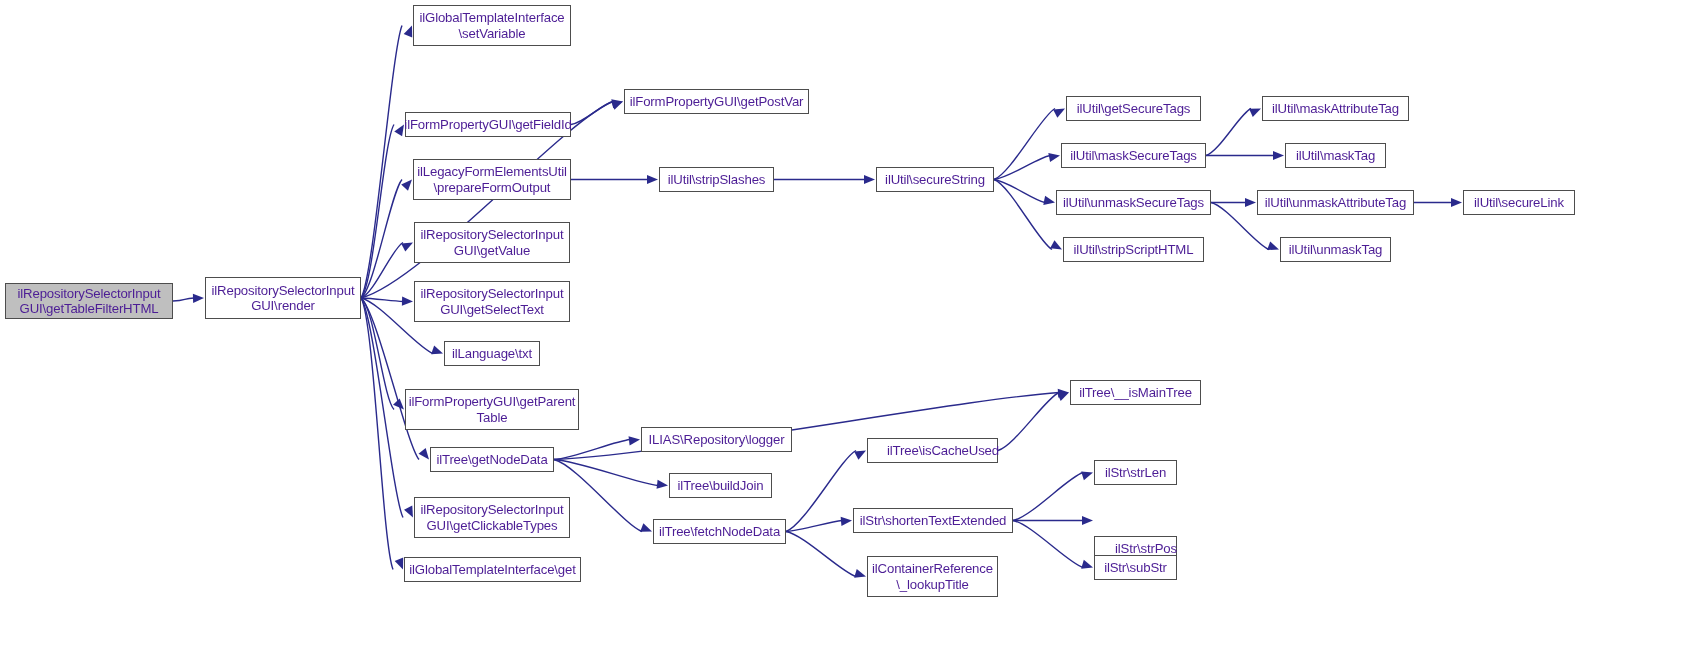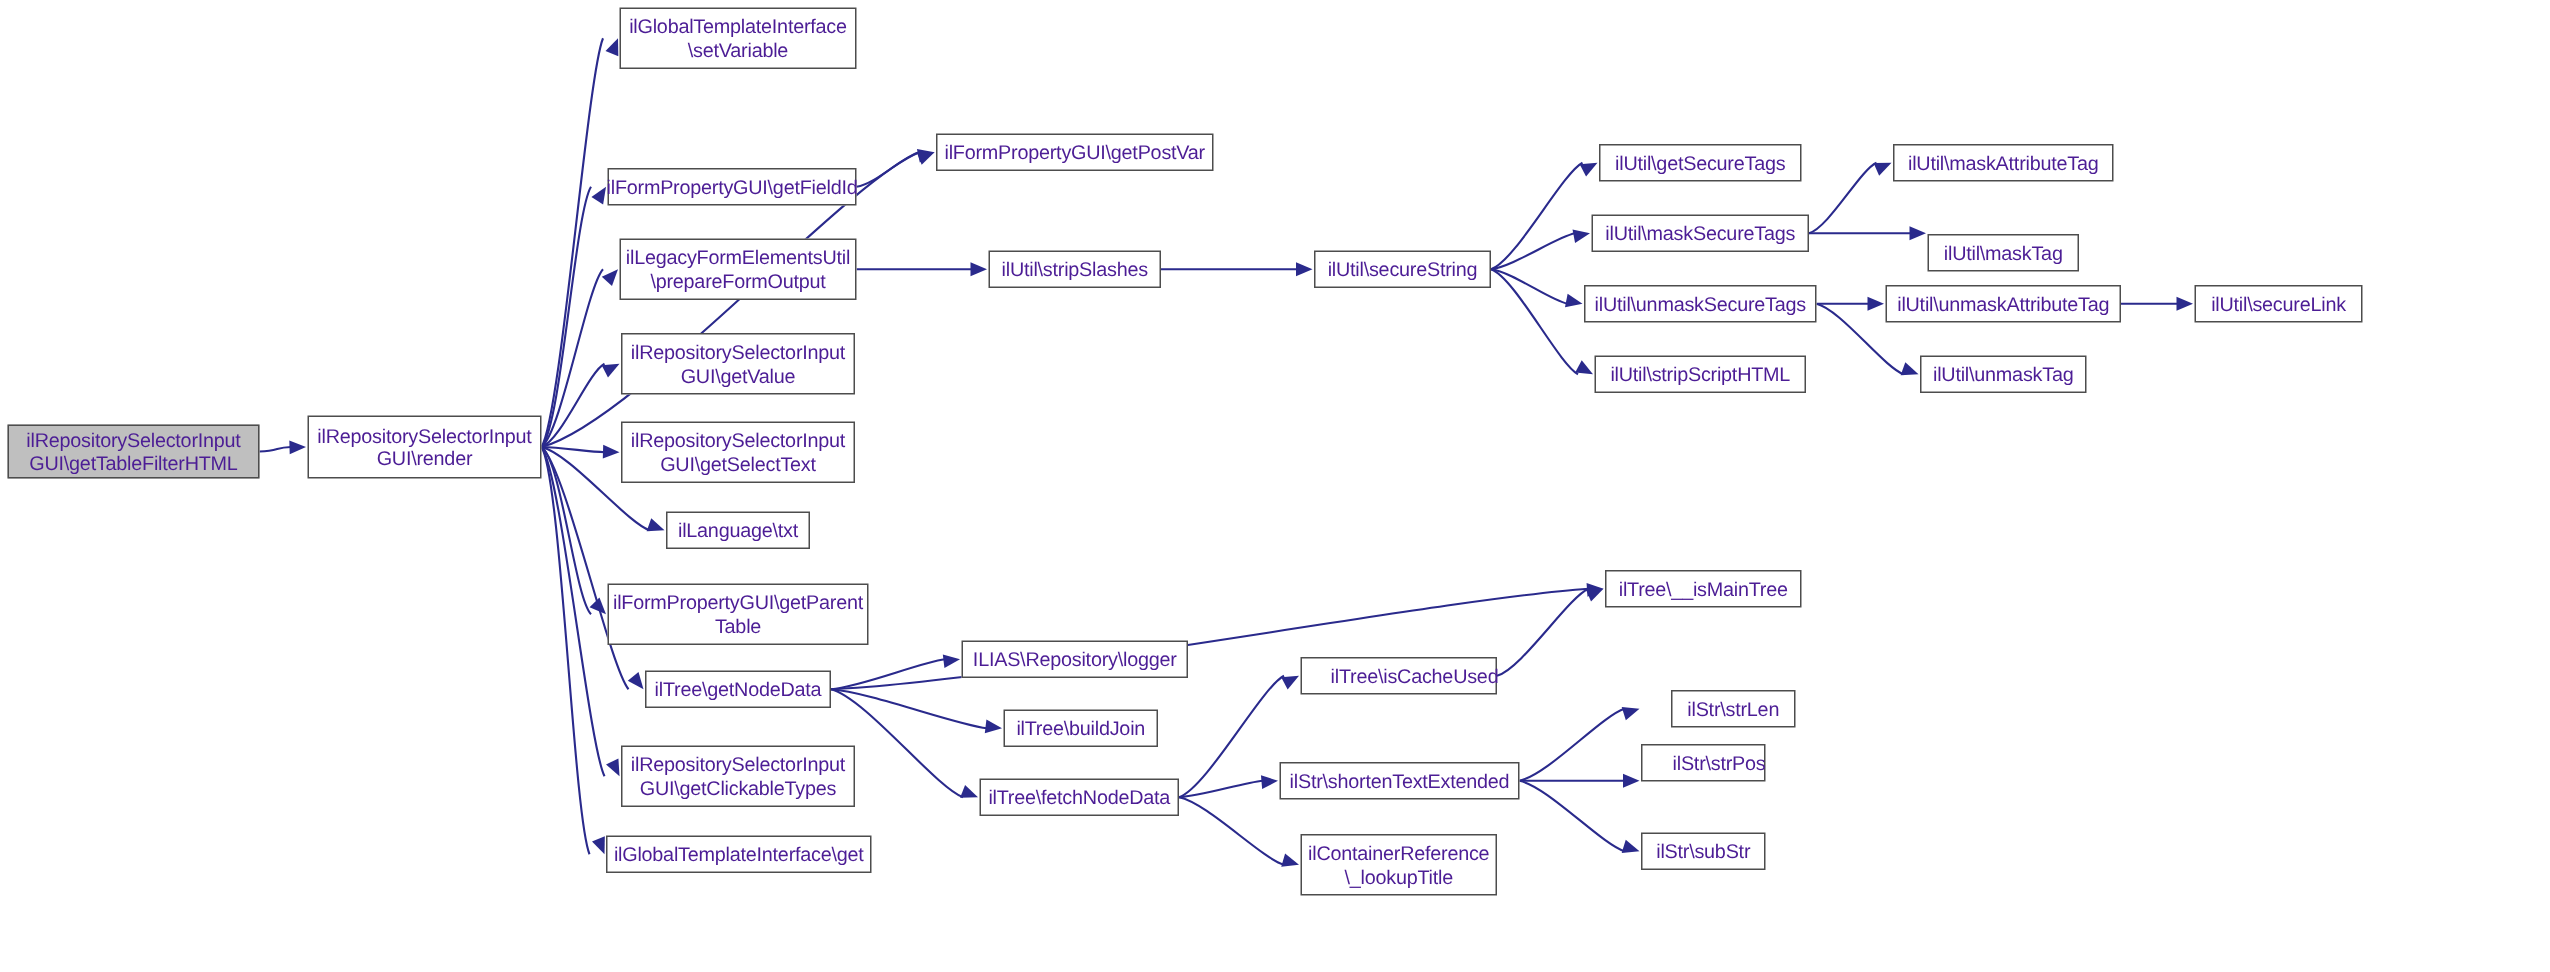--- a/index.html
+++ b/index.html
@@ -148,22 +148,22 @@
       <div class="node" style="left: 876px; top: 167px; width: 118px; height: 25px;">ilUtil\secureString</div>
       <div class="node" style="left: 867px; top: 438px; width: 131px; height: 25px; padding-left: 24px;">ilTree\isCacheUsed</div>
       <div class="node" style="left: 853px; top: 508px; width: 160px; height: 25px;">ilStr\shortenTextExtended</div>
       <div class="node" style="left: 867px; top: 556px; width: 131px; height: 41px;">ilContainerReference
 \_lookupTitle</div>
       <div class="node" style="left: 1066px; top: 96px; width: 135px; height: 25px;">ilUtil\getSecureTags</div>
       <div class="node" style="left: 1061px; top: 143px; width: 145px; height: 25px;">ilUtil\maskSecureTags</div>
       <div class="node" style="left: 1056px; top: 190px; width: 155px; height: 25px;">ilUtil\unmaskSecureTags</div>
       <div class="node" style="left: 1063px; top: 237px; width: 141px; height: 25px;">ilUtil\stripScriptHTML</div>
       <div class="node" style="left: 1070px; top: 380px; width: 131px; height: 25px;">ilTree\__isMainTree</div>
-      <div class="node" style="left: 1094px; top: 460px; width: 83px; height: 25px; margin-left: 20px;">ilStr\strLen</div>
-      <div class="node" style="left: 1094px; top: 496px; width: 83px; height: 25px; padding-left: 24px;">ilStr\strPos</div>
+      <div class="node" style="left: 1094px; top: 460px; width: 83px; height: 25px;">ilStr\strLen</div>
+      <div class="node" style="left: 1094px; top: 536px; width: 83px; height: 25px; padding-left: 24px;">ilStr\strPos</div>
       <div class="node" style="left: 1094px; top: 555px; width: 83px; height: 25px;">ilStr\subStr</div>
       <div class="node" style="left: 1262px; top: 96px; width: 147px; height: 25px;">ilUtil\maskAttributeTag</div>
-      <div class="node" style="left: 1285px; top: 156px; width: 101px; height: 25px;">ilUtil\maskTag</div>
+      <div class="node" style="left: 1285px; top: 143px; width: 101px; height: 25px;">ilUtil\maskTag</div>
       <div class="node" style="left: 1257px; top: 190px; width: 157px; height: 25px;">ilUtil\unmaskAttributeTag</div>
       <div class="node" style="left: 1280px; top: 237px; width: 111px; height: 25px;">ilUtil\unmaskTag</div>
       <div class="node" style="left: 1463px; top: 190px; width: 112px; height: 25px;">ilUtil\secureLink</div>
     </div>
 </div>
 
 </body></html>

